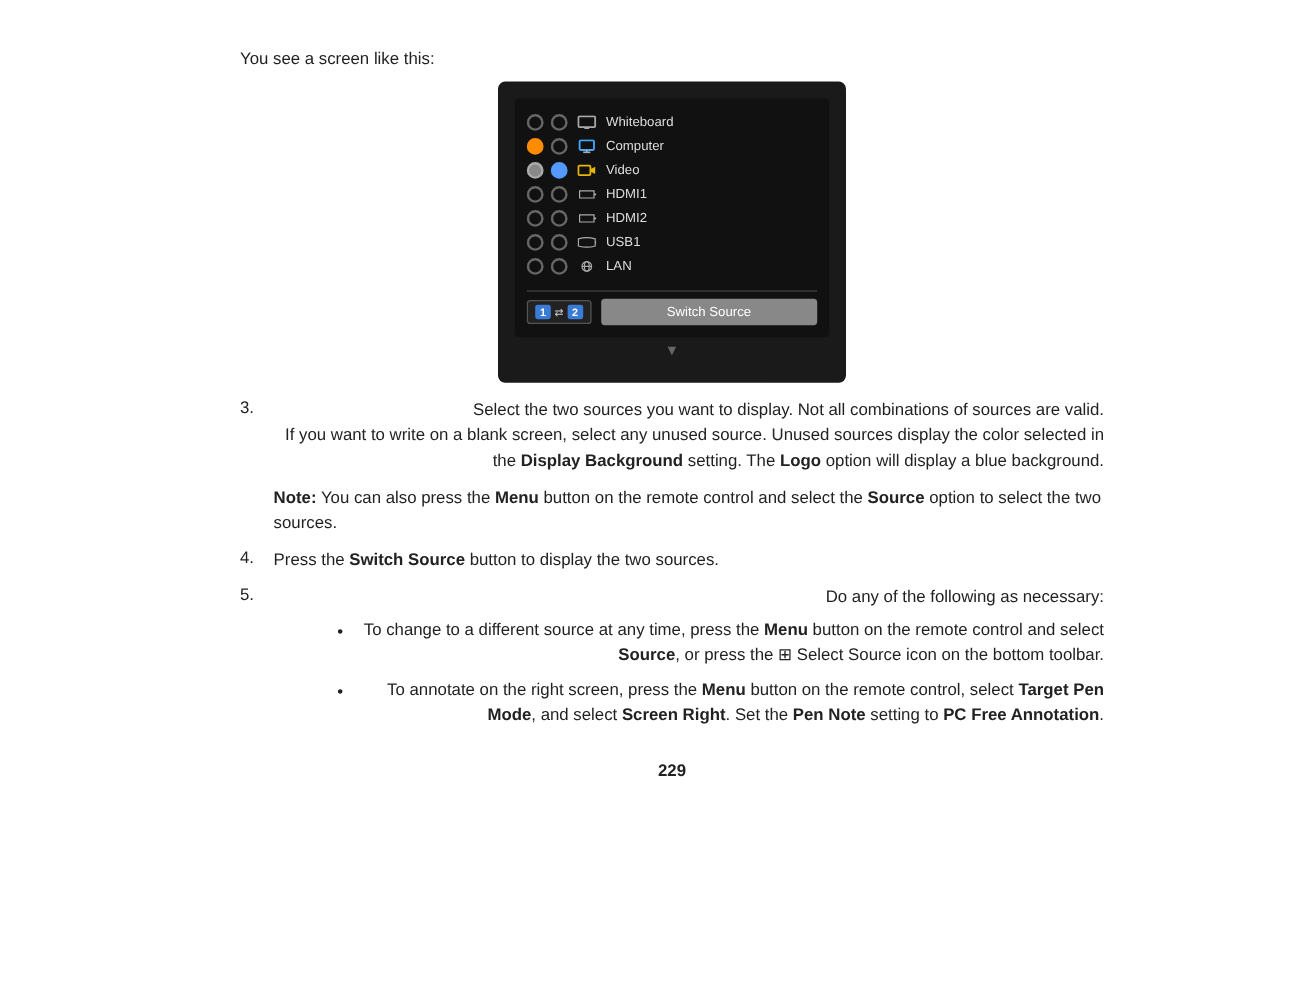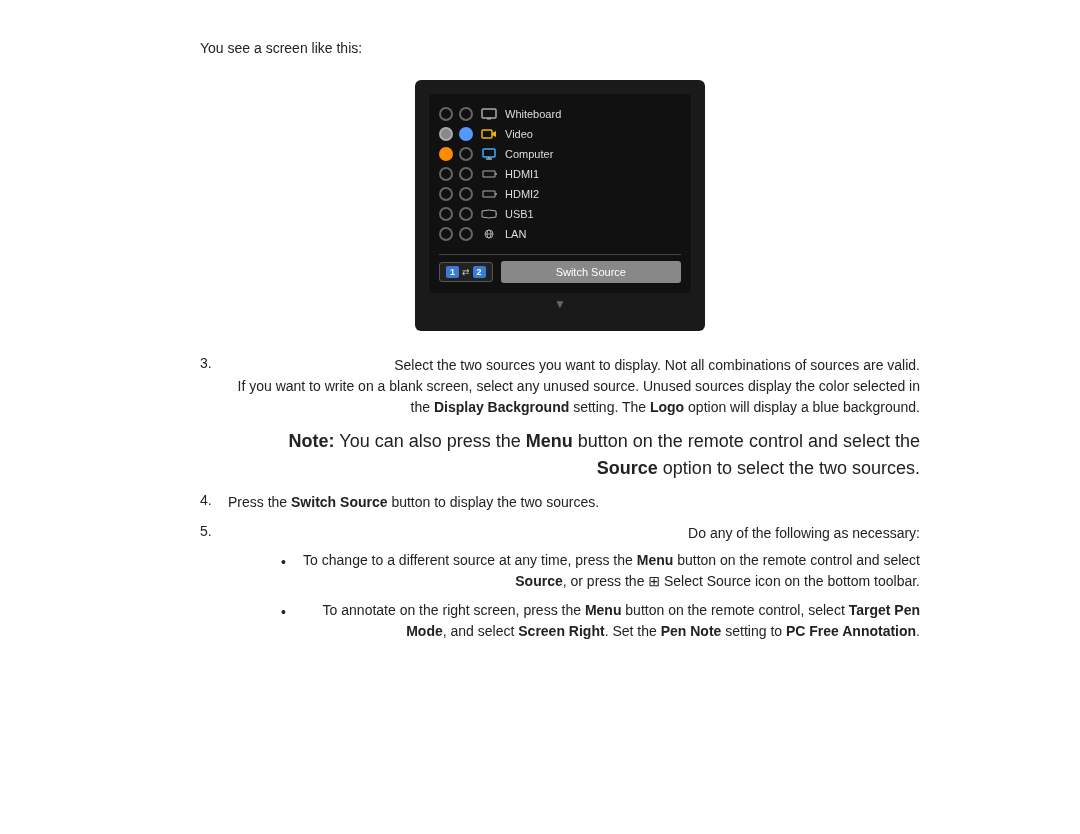--- a/index.html
+++ b/index.html
@@ -13,27 +13,27 @@
       position: relative;
       overflow: hidden;
     }
 
     .page-content {
       padding: 40px 160px 40px 200px;
       position: relative;
     }
 
     .intro-text {
-      margin-bottom: 24px;
+      margin-bottom: 12px;
       font-size: 14px;
     }
 
     .screen-image {
       display: block;
-      margin: 0 auto 24px auto;
+      margin: 0 auto 12px auto;
       background: #1a1a1a;
       border-radius: 6px;
       width: 290px;
       padding: 14px 14px 20px 14px;
       position: relative;
     }
 
     .screen-inner {
       background: #111;
       border-radius: 4px;
@@ -165,23 +165,22 @@
     }
 
     .item-text {
       font-size: 14px;
       line-height: 1.5;
       text-align: right;
     }
 
     .note-para {
       margin: 10px 0 10px 28px;
-      font-size: 18px;
+      font-size: 14px;
       line-height: 1.5;
-      text-align: right;
     }
 
     .bullet-list {
       margin: 6px 0 6px 48px;
       list-style: none;
     }
 
     .bullet-item {
       display: flex;
       gap: 6px;
@@ -223,42 +222,42 @@
           <span class="source-icon">
             <svg width="16" height="12" viewBox="0 0 16 12">
                 <rect x="1" y="1" width="14" height="9" rx="1" fill="none" stroke="#aaa" stroke-width="1.5"></rect>
                 <rect x="6" y="10" width="4" height="1.5" fill="#aaa"></rect>
               </svg>
           </span>
           <span class="source-label">Whiteboard</span>
         </li>
 
         <li class="source-row">
-          <div class="radio-btn filled-gray"></div>
-          <div class="radio-btn filled-blue"></div>
-          <span class="source-icon">
-            <svg width="16" height="12" viewBox="0 0 16 12">
-                <rect x="1" y="2" width="10" height="8" rx="1" fill="none" stroke="#e8b800" stroke-width="1.5"></rect>
-                <polygon points="11,5 15,3 15,9 11,7" fill="#e8b800"></polygon>
-              </svg>
-          </span>
-          <span class="source-label">Video</span>
-        </li>
-
-        <li class="source-row">
           <div class="radio-btn filled-orange"></div>
           <div class="radio-btn empty"></div>
           <span class="source-icon">
             <svg width="16" height="12" viewBox="0 0 16 12">
                 <rect x="2" y="1" width="12" height="8" rx="1" fill="none" stroke="#4af" stroke-width="1.5"></rect>
                 <line x1="8" y1="9" x2="8" y2="11" stroke="#aaa" stroke-width="1.5"></line>
                 <line x1="5" y1="11" x2="11" y2="11" stroke="#aaa" stroke-width="1.5"></line>
               </svg>
           </span>
           <span class="source-label">Computer</span>
+        </li>
+
+        <li class="source-row">
+          <div class="radio-btn filled-gray"></div>
+          <div class="radio-btn filled-blue"></div>
+          <span class="source-icon">
+            <svg width="16" height="12" viewBox="0 0 16 12">
+                <rect x="1" y="2" width="10" height="8" rx="1" fill="none" stroke="#e8b800" stroke-width="1.5"></rect>
+                <polygon points="11,5 15,3 15,9 11,7" fill="#e8b800"></polygon>
+              </svg>
+          </span>
+          <span class="source-label">Video</span>
         </li>
 
         <li class="source-row">
           <div class="radio-btn empty"></div>
           <div class="radio-btn empty"></div>
           <span class="source-icon">
             <svg width="16" height="12" viewBox="0 0 16 12">
                 <path d="M2,3 L14,3 L14,9 L2,9 Z" fill="none" stroke="#aaa" stroke-width="1"></path>
                 <line x1="14" y1="6" x2="16" y2="6" stroke="#aaa" stroke-width="1.5"></line>
               </svg>
@@ -347,14 +346,15 @@
           <span>To change to a different source at any time, press the <b>Menu</b> button on the remote control and select <b>Source</b>, or press the ⊞ Select Source icon on the bottom toolbar.</span>
         </li>
         <li class="bullet-item">
           <span class="bullet-dot">•</span>
           <span>To annotate on the right screen, press the <b>Menu</b> button on the remote control, select <b>Target Pen Mode</b>, and select <b>Screen Right</b>. Set the <b>Pen Note</b> setting to <b>PC Free Annotation</b>.</span>
         </li>
       </ul>
     </div>
   </div>
 
+  <div class="page-number">229</div>
 
 </div>
 
 </body></html>

